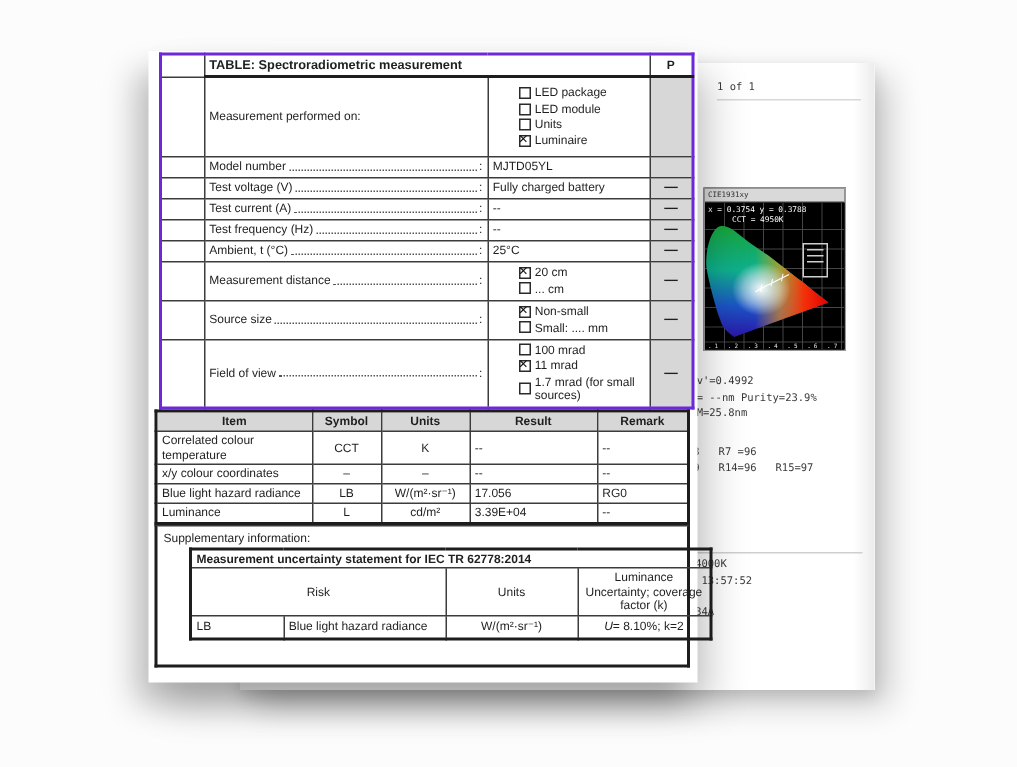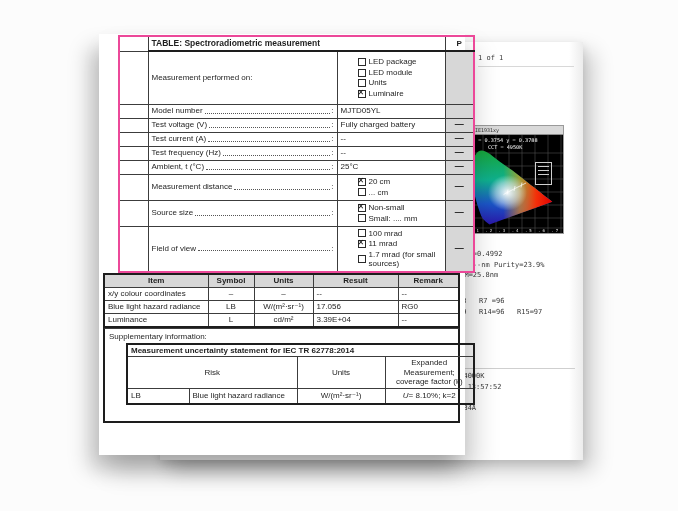--- a/index.html
+++ b/index.html
@@ -12,21 +12,21 @@
     box-shadow:10px 10px 20px rgba(0,0,0,.20), 0 4px 10px rgba(0,0,0,.12);
     background:linear-gradient(to left,#ececec 0,#ffffff 14px);}
   #front-page{left:99px;top:34px;width:366px;height:421px;z-index:5;
     box-shadow:-10px 14px 20px rgba(0,0,0,.22), 10px 16px 24px rgba(0,0,0,.18);
     color:#1f1f1f;}
 
   
   table{border-collapse:collapse;table-layout:fixed;}
   td,th{border:1px solid #3c3c3c;padding:1px 3px;vertical-align:middle;
         font-size:8px;line-height:9.5px;color:#1f1f1f;overflow:hidden;}
-  .t1{width:355px;margin:1px 0 0 19px;border:2px solid #ec4899;}
+  .t1{width:355px;margin:1px 0 0 7px;border:2px solid #6d28d9;}
   .t1 .title{font-weight:bold;font-size:8.5px;border-bottom:2px solid #1d1d1d;}
   .t1 .p-head{font-weight:bold;text-align:center;border-bottom:2px solid #1d1d1d;}
   .t1 td.sp{background:#fff;}
   .t1 td.pc{background:#d7d7d7;text-align:center;font-weight:bold;font-size:9px;}
   .labflex{display:flex;align-items:flex-end;}
   .labflex .dots{flex:1;border-bottom:1px dotted #555;margin:0 1px 2px 2px;min-width:4px;}
   .t1 td.val{vertical-align:middle;}
   .opt{display:flex;align-items:center;margin:1px 0;padding-left:17px;}
   .cb{display:inline-block;width:6px;height:6px;border:1px solid #2a2a2a;margin-right:3px;
       position:relative;flex:0 0 auto;background:#fff;}
@@ -338,20 +338,27 @@
           <tr style="height:14px">
             <th>Item</th>
             <th>Symbol</th>
             <th>Units</th>
             <th>Result</th>
             <th>Remark</th>
           </tr>
         </thead>
       <tbody>
           <tr style="height: 13px;">
+            <td>Correlated colour temperature</td>
+            <td class="c">CCT</td>
+            <td class="c">K</td>
+            <td>--</td>
+            <td>--</td>
+          </tr>
+          <tr style="height: 13px;">
             <td>x/y colour coordinates</td>
             <td class="c">–</td>
             <td class="c">–</td>
             <td>--</td>
             <td>--</td>
           </tr>
           <tr style="height: 13px;">
             <td>Blue light hazard radiance</td>
             <td class="c">LB</td>
             <td class="c">W/(m²·sr⁻¹)</td>
@@ -377,21 +384,21 @@
             <col style="width:88px">
             <col style="width:89px">
           </colgroup>
         <tbody>
           <tr style="height:13px">
             <td class="t3-title" colspan="4">Measurement uncertainty statement for IEC TR 62778:2014</td>
           </tr>
           <tr style="height:24px">
             <td class="hd" colspan="2">Risk</td>
             <td class="hd">Units</td>
-            <td class="hd">Expanded Measurement; coverage factor (k)</td>
+            <td class="hd">Luminance Uncertainty; coverage factor (k)</td>
           </tr>
           <tr style="height:16px">
             <td>LB</td>
             <td>Blue light hazard radiance</td>
             <td class="c">W/(m²·sr⁻¹)</td>
             <td class="c uval"><i>U</i><span>= 8.10%; k=2</span></td>
           </tr>
         </tbody>
       </table>
     </div>

